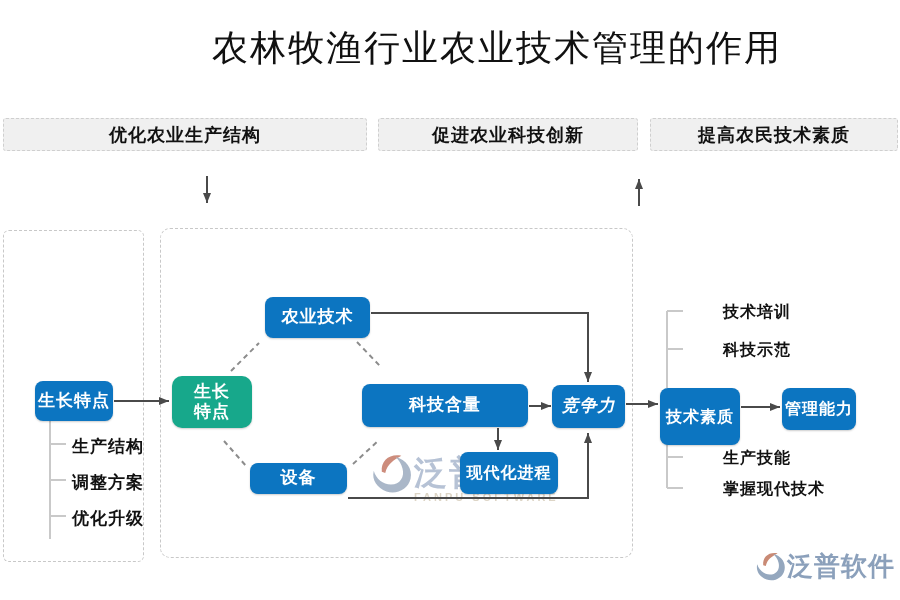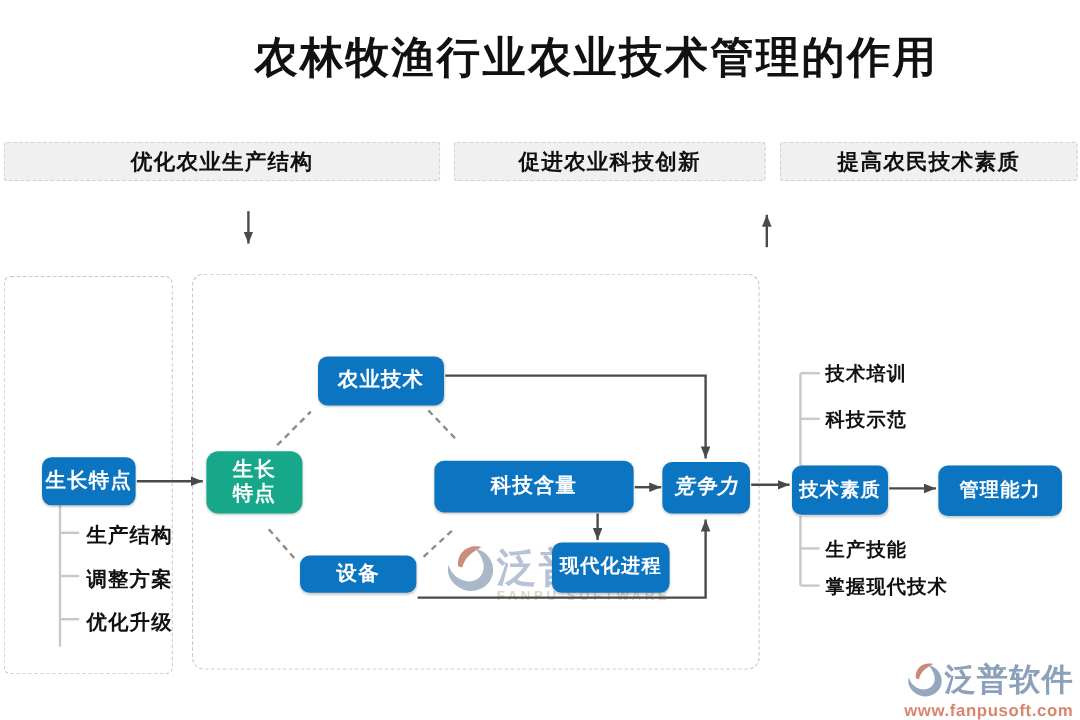--- a/index.html
+++ b/index.html
@@ -5,21 +5,21 @@
   html,body{margin:0;padding:0;}
   body{
     width:900px;height:600px;position:relative;overflow:hidden;background:#ffffff;
     font-family:"Liberation Sans","DejaVu Sans",sans-serif;
   }
   *{box-sizing:border-box;}
   .title{
     position:absolute;left:0;top:24px;width:900px;margin:0;
     text-align:center;padding-left:94px;
     font-family:"Liberation Serif","DejaVu Serif",serif;
-    font-size:36px;font-weight:bold;color:#111111;letter-spacing:2px;
+    font-size:36px;font-weight:normal;color:#111111;letter-spacing:2px;
     z-index:3;white-space:nowrap;
   }
   .top-box{
     position:absolute;top:118px;height:33px;
     background:#f0f0f0;border:1px dashed #cfcfcf;border-radius:3px;
     display:flex;align-items:center;justify-content:center;
     font-size:18px;font-weight:bold;color:#111111;z-index:3;letter-spacing:1px;
   }
   .panel{position:absolute;border:1px dashed #c8c8c8;background:transparent;z-index:0;}
   .panel.left{left:3px;top:230px;width:141px;height:332px;border-radius:6px;}
@@ -29,21 +29,21 @@
     display:flex;align-items:center;justify-content:center;text-align:center;
     border-radius:8px;z-index:3;letter-spacing:1px;line-height:1.2;
     box-shadow:0 1px 2px rgba(0,0,0,.2);
   }
   .node.green{background:#17a88b;border-radius:10px;}
   .node .wrap2{width:40px;display:inline-block;}
   .tree-item{
     position:absolute;font-size:17px;font-weight:bold;color:#111111;z-index:3;
     white-space:nowrap;letter-spacing:1px;
   }
-  .tree-item.sm{font-size:16px;}
+  .tree-item.sm{font-size:16px;margin-left:35px;}
   svg.overlay{position:absolute;left:0;top:0;z-index:2;}
   .wm-center{position:absolute;left:368px;top:450px;z-index:1;display:flex;align-items:flex-start;}
   .wm-center .cn{font-size:33px;font-weight:bold;color:#b6c2d5;letter-spacing:2px;line-height:1;margin-top:6px;}
   .wm-center .en{font-size:11px;font-weight:bold;color:#ddd5c6;letter-spacing:3px;margin-top:2px;}
   .wm-corner{position:absolute;left:753px;top:549px;z-index:1;}
   .wm-corner .row{display:flex;align-items:center;}
   .wm-corner .cn{font-size:26px;font-weight:bold;color:#8ba0bb;letter-spacing:1px;line-height:1;}
   .wm-corner .url{font-size:14px;font-weight:bold;color:#d9846c;margin-top:1px;text-align:center;letter-spacing:.5px;}
 </style>
 </head>
@@ -108,34 +108,33 @@
 
 <div class="node" style="left:35px;top:381px;width:78px;height:40px;">生长特点</div>
 <div class="node green" style="left:172px;top:376px;width:80px;height:52px;">
   <span class="wrap2">生长特点</span>
 </div>
 <div class="node" style="left:265px;top:297px;width:105px;height:41px;">农业技术</div>
 <div class="node" style="left:250px;top:463px;width:97px;height:31px;">设备</div>
 <div class="node" style="left:362px;top:384px;width:166px;height:43px;">科技含量</div>
 <div class="node" style="left:460px;top:452px;width:98px;height:42px;font-size:16px;">现代化进程</div>
 <div class="node" style="left:552px;top:385px;width:73px;height:43px;font-style:italic;">竞争力</div>
-<div class="node" style="left:660px;top:388px;width:80px;height:41px;font-size:16px;">技术素质</div>
-<div class="node" style="left:782px;top:388px;width:103px;height:42px;font-size:16px;">管理能力</div>
+<div class="node" style="left:660px;top:388px;width:80px;height:57px;font-size:16px;">技术素质</div>
+<div class="node" style="left:782px;top:388px;width:74px;height:42px;font-size:16px;">管理能力</div>
 
 <div class="tree-item" style="left:72px;top:435px;">生产结构</div>
 <div class="tree-item" style="left:72px;top:471px;">调整方案</div>
 <div class="tree-item" style="left:72px;top:507px;">优化升级</div>
 
 <div class="tree-item sm" style="left:688px;top:302px;">技术培训</div>
 <div class="tree-item sm" style="left:688px;top:340px;">科技示范</div>
 <div class="tree-item sm" style="left:688px;top:448px;">生产技能</div>
 <div class="tree-item sm" style="left:688px;top:479px;">掌握现代技术</div>
 
 <div class="wm-corner">
   <div class="row">
     <svg width="34" height="34" viewBox="0 0 40 40">
       <path d="M12 19 C11 9 19 3 29 5 C22 9 17 12 15 20 Z" fill="#c98a75"></path>
       <path d="M24 6 C33 8 39 16 37 25 C35 34 25 39 16 36 C8 33 3 26 5 18 C7 25 13 30 20 30 C28 30 32 23 30 16 C29 12 27 9 24 6 Z" fill="#94a7be"></path>
     </svg>
     <span class="cn">泛普软件</span>
   </div>
-  <div class="url">www.fanpusoft.com</div>
 </div>
 
 </body></html>

